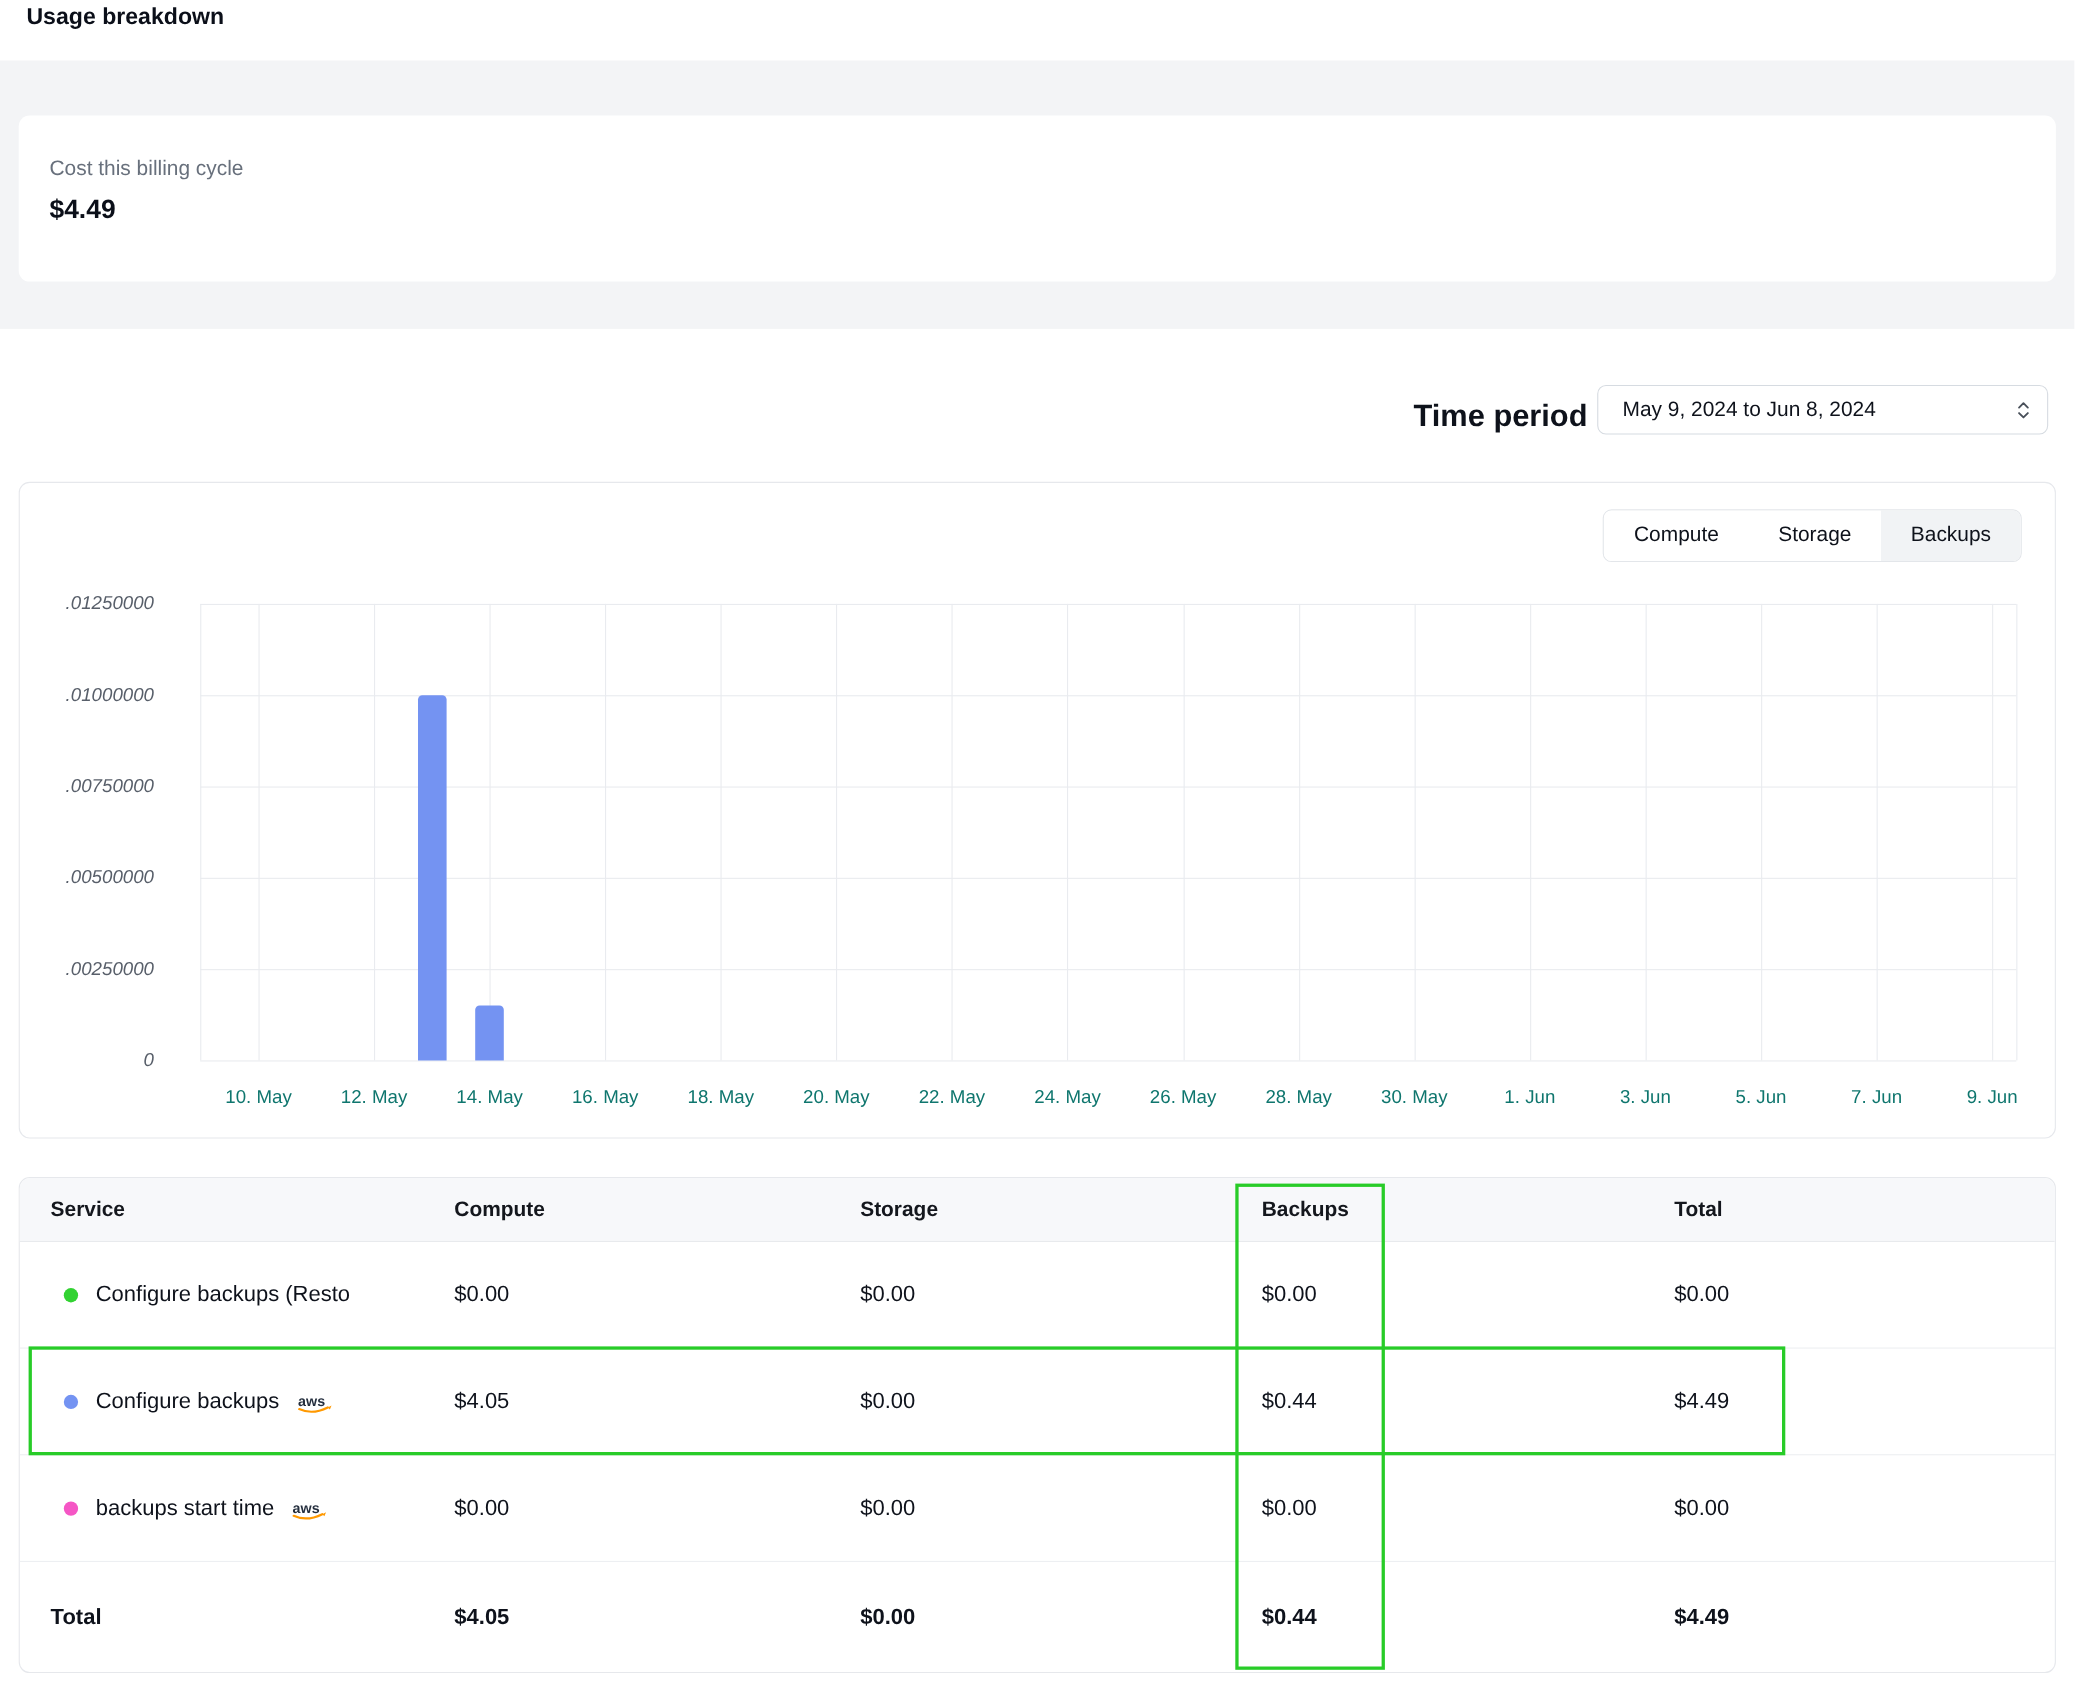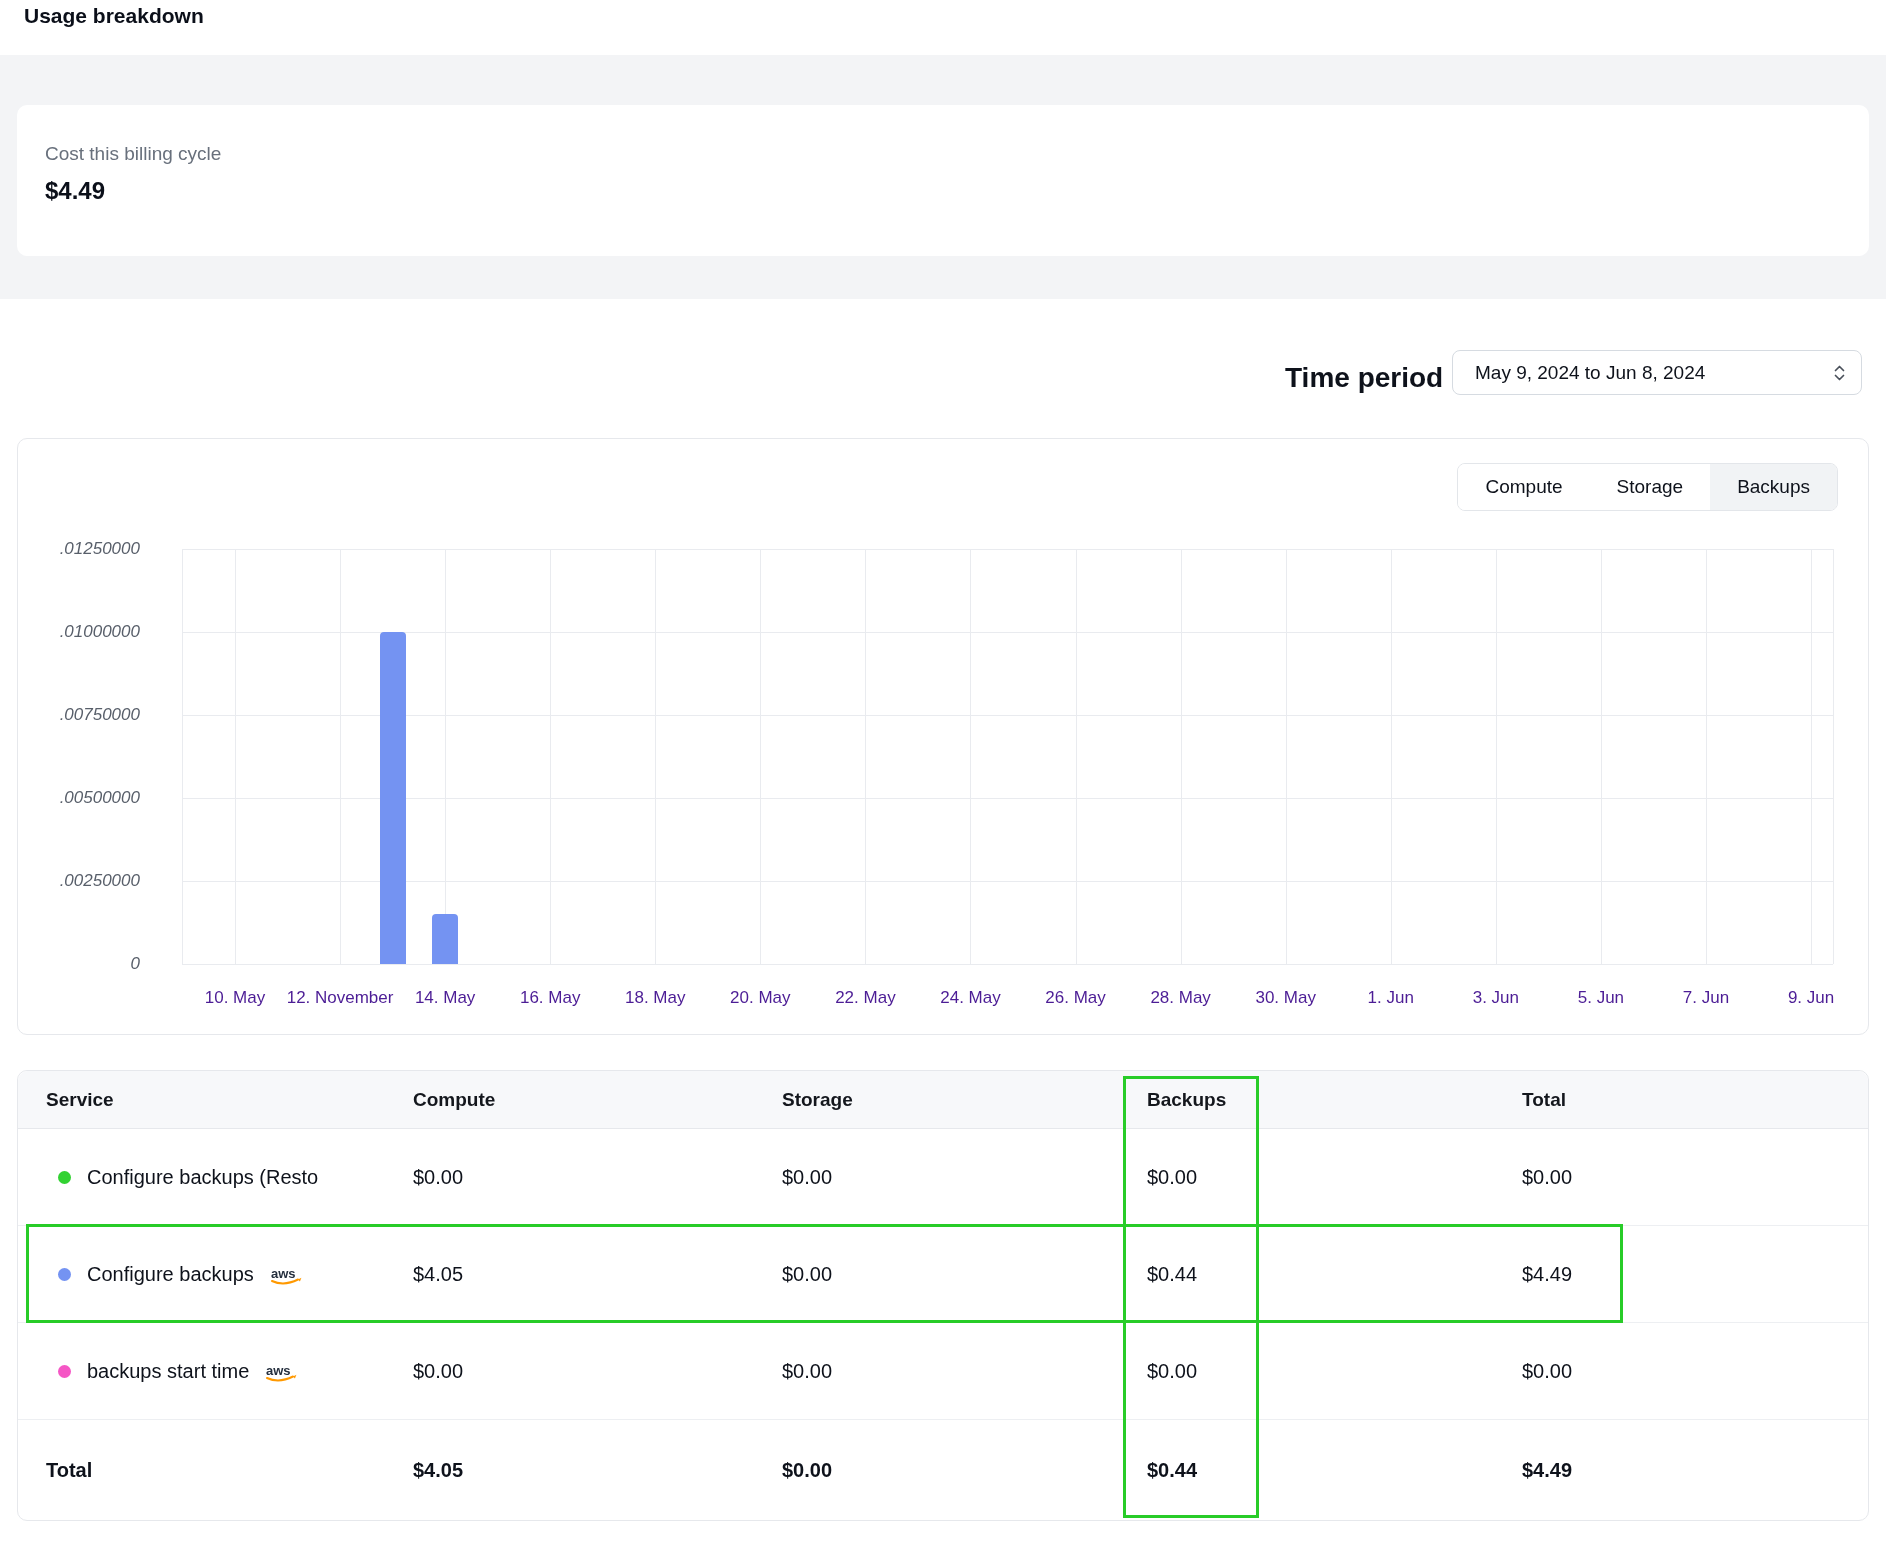--- a/index.html
+++ b/index.html
@@ -25,21 +25,21 @@
 
   .chart-card { position: absolute; left: 17px; top: 438px; width: 1852px; height: 597px; background: #fff; border: 1px solid #e6e8ec; border-radius: 10px; }
   .tab-group { position: absolute; top: 24px; right: 30px; display: flex; border: 1px solid #e3e6ea; border-radius: 8px; overflow: hidden; background: #fff; z-index: 3; }
   .tab { border: none; background: #fff; padding: 12px 27px; font-size: 19px; font-family: inherit; color: #0e121b; cursor: pointer; }
   .tab.selected { background: #f1f3f5; }
 
   #chart { position: absolute; inset: 0; }
   .hgrid { position: absolute; left: 164px; width: 1651px; height: 1px; background: #e9ebef; }
   .vgrid { position: absolute; top: 110px; height: 415px; width: 1px; background: #e9ebef; }
   .ylabel { position: absolute; left: 0; width: 122px; text-align: right; font-size: 17px; color: #585f6a; font-style: italic; }
-  .xlabel { position: absolute; top: 549px; width: 130px; margin-left: -65px; text-align: center; font-size: 17px; color: #4c1d95; }
+  .xlabel { position: absolute; top: 549px; width: 130px; margin-left: -65px; text-align: center; font-size: 17px; color: #0f766e; }
   .bar { position: absolute; width: 26px; border-radius: 4px 4px 0 0; }
 
   .table-card { position: absolute; left: 17px; top: 1070px; width: 1852px; height: 451px; background: #fff; border: 1px solid #e6e8ec; border-radius: 10px; }
   .t-header, .t-row, .t-total { display: grid; grid-template-columns: 395px 369px 365px 375px 1fr; align-items: center; }
   .t-header { height: 58px; background: #f7f8fa; border-bottom: 1px solid #e6e8ec; border-radius: 10px 10px 0 0; font-size: 19px; font-weight: 600; color: #14171d; }
   .t-header .cell:first-child { padding-left: 28px; }
   .t-row { height: 97px; border-bottom: 1px solid #edeff2; font-size: 20px; }
   .service-cell { display: flex; align-items: center; padding-left: 40px; white-space: nowrap; overflow: hidden; }
   .dot { width: 13px; height: 13px; border-radius: 50%; margin-right: 16px; flex: none; }
   .aws-badge { margin-left: 14px; display: inline-flex; flex: none; position: relative; top: 2px; }
@@ -97,21 +97,21 @@
       <div class="vgrid" style="left: 1057.56px;"></div>
       <div class="vgrid" style="left: 1162.63px;"></div>
       <div class="vgrid" style="left: 1267.7px;"></div>
       <div class="vgrid" style="left: 1372.77px;"></div>
       <div class="vgrid" style="left: 1477.84px;"></div>
       <div class="vgrid" style="left: 1582.91px;"></div>
       <div class="vgrid" style="left: 1687.98px;"></div>
       <div class="vgrid" style="left: 1793.05px;"></div>
       <div class="vgrid" style="left: 1815px;"></div>
       <div class="xlabel" style="left: 217px;">10. May</div>
-      <div class="xlabel" style="left: 322.07px;">12. November</div>
+      <div class="xlabel" style="left: 322.07px;">12. May</div>
       <div class="xlabel" style="left: 427.14px;">14. May</div>
       <div class="xlabel" style="left: 532.21px;">16. May</div>
       <div class="xlabel" style="left: 637.28px;">18. May</div>
       <div class="xlabel" style="left: 742.35px;">20. May</div>
       <div class="xlabel" style="left: 847.42px;">22. May</div>
       <div class="xlabel" style="left: 952.49px;">24. May</div>
       <div class="xlabel" style="left: 1057.56px; text-align: center;">26. May</div>
       <div class="xlabel" style="left: 1162.63px;">28. May</div>
       <div class="xlabel" style="left: 1267.7px;">30. May</div>
       <div class="xlabel" style="left: 1372.77px;">1. Jun</div>

